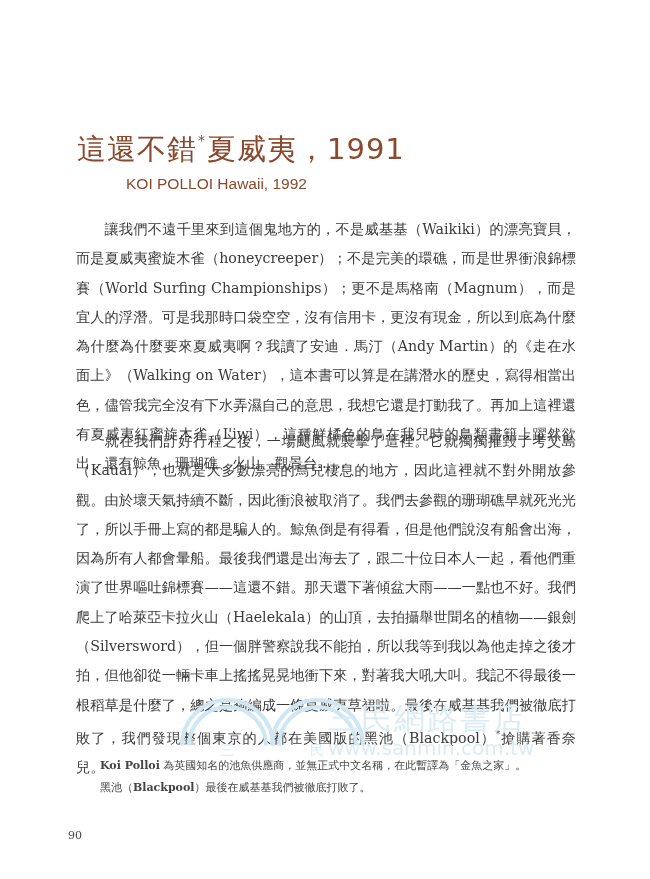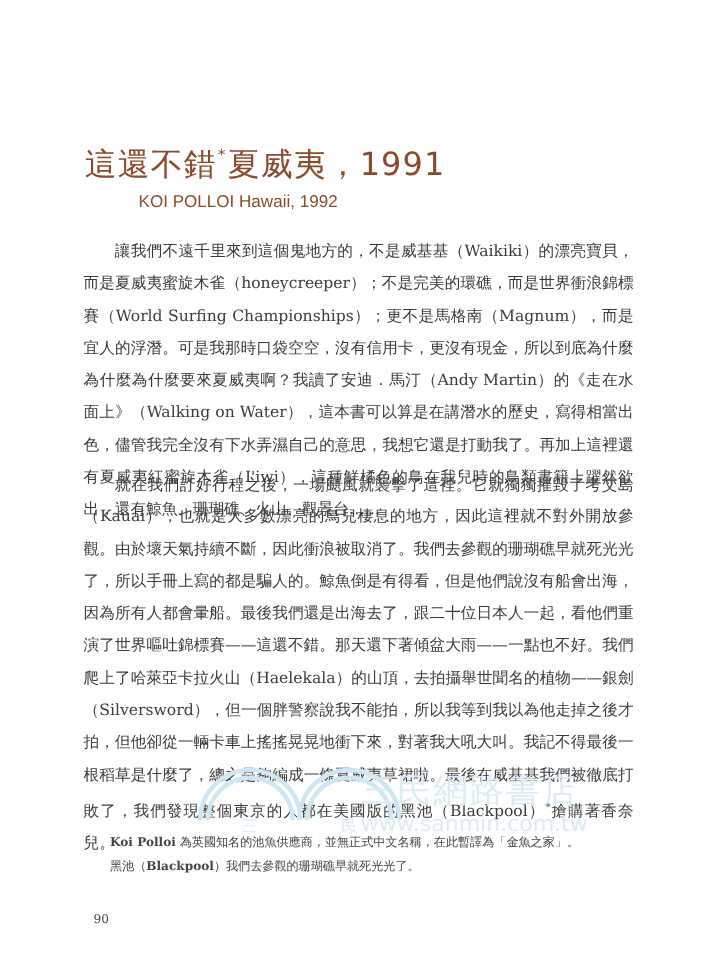--- a/index.html
+++ b/index.html
@@ -23,21 +23,21 @@
     .wm-arc.a2 { left: 110px; }
     .wm-ch { position: absolute; top: 52px; font-size: 14px; color: #d7e9f2; font-family: "DejaVu Serif", serif; }
     .wm-title { position: absolute; left: 168px; top: 8px; font-size: 31px; color: #dcecf4; letter-spacing: 2px;
       font-family: "DejaVu Serif", serif; white-space: nowrap; }
     .wm-url { position: absolute; left: 168px; top: 46px; font-size: 20px; color: #dcecf4; white-space: nowrap;
       font-family: "DejaVu Sans", sans-serif; }
     .note { position: absolute; left: 100px; font-size: 11px; color: #444; white-space: nowrap; }
     .note b { font-weight: bold; }
     .n1 { top: 758px; }
     .n2 { top: 780px; }
-    .page-num { position: absolute; left: 85px; top: 829px; font-size: 11px; color: #444; }
+    .page-num { position: absolute; left: 68px; top: 829px; font-size: 11px; color: #444; }
   </style>
 </head>
 <body>
 
 <div class="title-zh"><span>這還不錯</span><sup>*</sup><span>夏威夷，1991</span></div>
 
 <div class="title-en">KOI POLLOI Hawaii, 1992</div>
 
 <div class="body-text p1">
   <p>讓我們不遠千里來到這個鬼地方的，不是威基基（Waikiki）的漂亮寶貝，而是夏威夷蜜旋木雀（honeycreeper）；不是完美的環礁，而是世界衝浪錦標賽（World Surfing Championships）；更不是馬格南（Magnum），而是宜人的浮潛。可是我那時口袋空空，沒有信用卡，更沒有現金，所以到底為什麼為什麼為什麼要來夏威夷啊？我讀了安迪．馬汀（Andy Martin）的《走在水面上》（Walking on Water），這本書可以算是在講潛水的歷史，寫得相當出色，儘管我完全沒有下水弄濕自己的意思，我想它還是打動我了。再加上這裡還有夏威夷紅蜜旋木雀（I'iwi），這種鮮橘色的鳥在我兒時的鳥類書籍上躍然欲出，還有鯨魚、珊瑚礁、火山、觀景台……</p>
@@ -51,15 +51,15 @@
   <div class="wm-arc a1"></div>
   <div class="wm-arc a2"></div>
   <span class="wm-ch" style="left:60px">三</span>
   <span class="wm-ch" style="left:150px">民</span>
   <span class="wm-title">三民網路書店</span>
   <span class="wm-url">www.sanmin.com.tw</span>
 </div>
 
 <div class="note n1"><b>Koi Polloi</b><span> 為英國知名的池魚供應商，並無正式中文名稱，在此暫譯為「金魚之家」。</span></div>
 
-<div class="note n2"><span>黑池（</span><b>Blackpool</b><span>）我們去參觀的珊瑚礁早就死光光了。</span></div>
+<div class="note n2"><span>黑池（</span><b>Blackpool</b><span>）最後在威基基我們被徹底打敗了。</span></div>
 
 <div class="page-num">90</div>
 
 </body></html>

